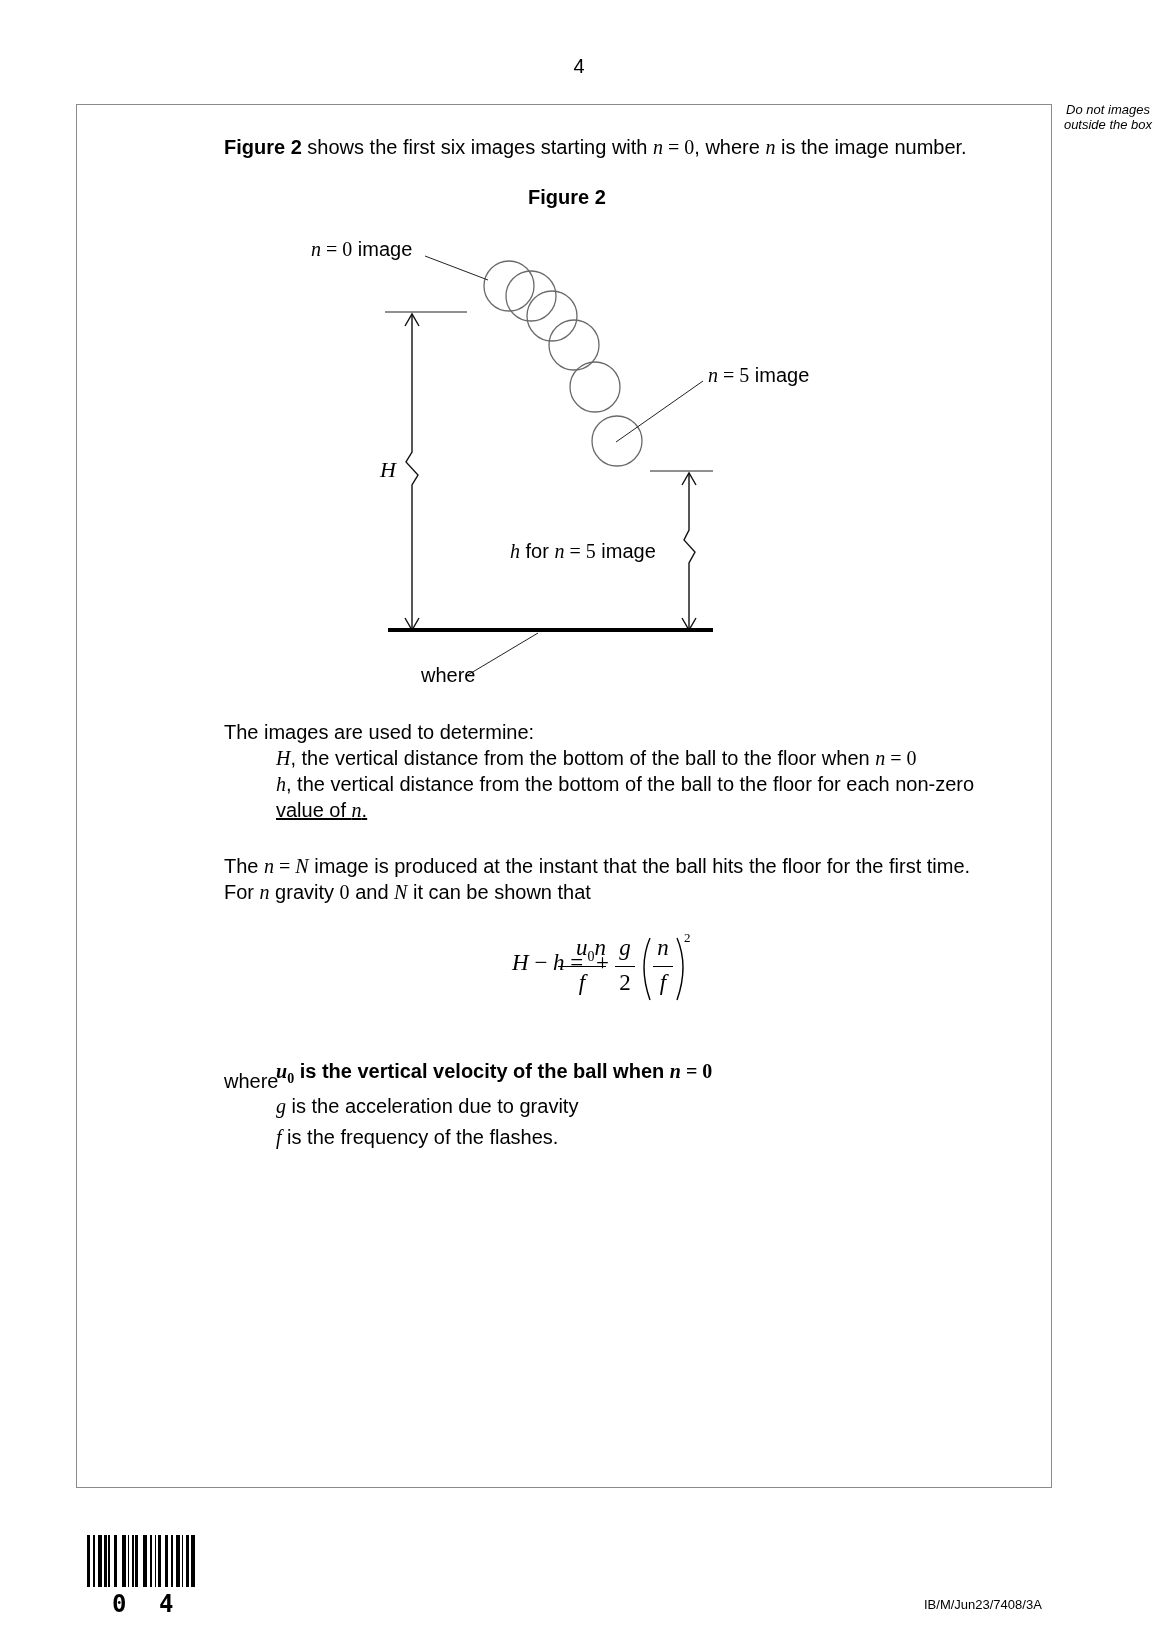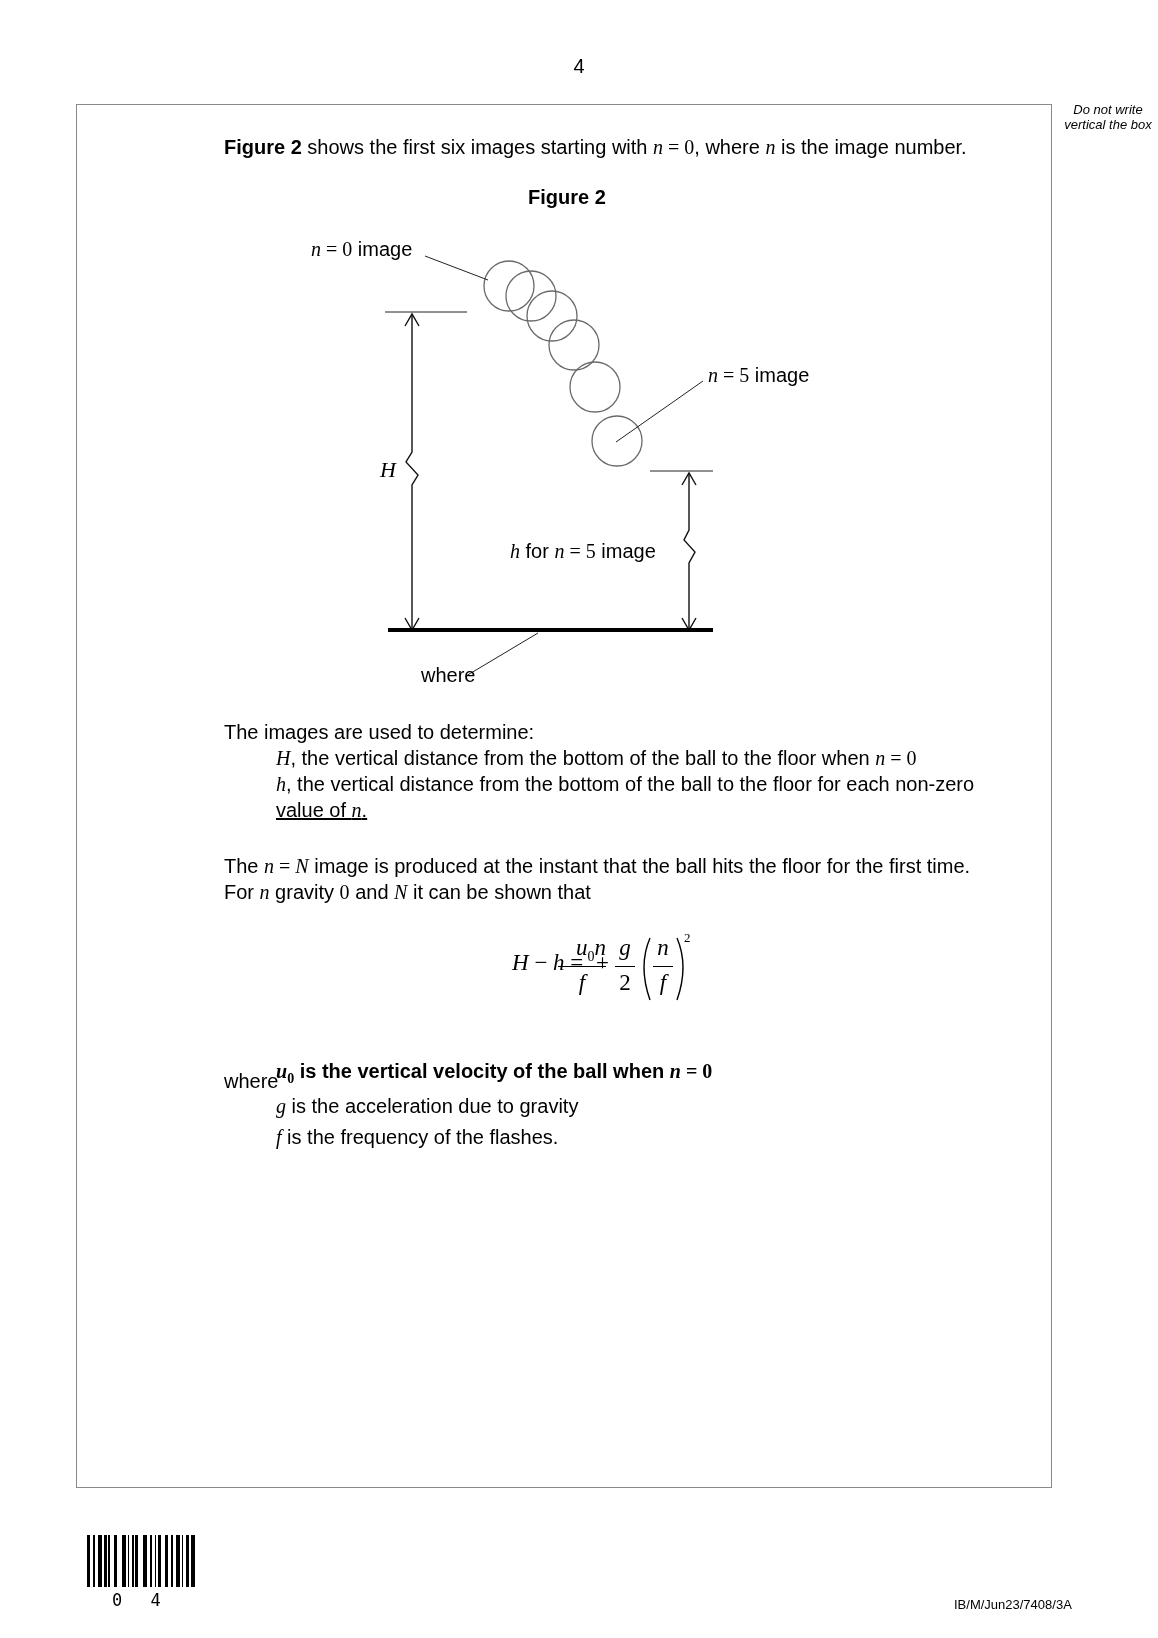--- a/index.html
+++ b/index.html
@@ -12,28 +12,28 @@
   .box { left: 76px; top: 104px; width: 976px; height: 1384px; border: 1.5px solid #8a8a8a; box-sizing: border-box; }
   .txt { font-size: 20px; line-height: 26px; white-space: nowrap; }
   .m { font-family: "Liberation Serif", serif; font-style: italic; }
   .mr { font-family: "Liberation Serif", serif; }
   .b { font-weight: bold; }
   .fig-title { left: 0; width: 1134px; text-align: center; top: 186px; font-size: 20px; font-weight: bold; }
   svg.fig { position: absolute; left: 0; top: 0; }
   .eq { font-family: "Liberation Serif", serif; font-size: 23px; }
   .barcode { left: 87px; top: 1535px; height: 52px; display: flex; align-items: stretch; }
   .bar { background: #000; height: 100%; }
-  .bc-num { left: 112px; top: 1590px; font-family: "DejaVu Sans Mono", monospace; font-size: 17px; letter-spacing: 9px; }
-  .footer-code { left: 924px; top: 1597px; font-size: 13px; margin-left: 30px; }
+  .bc-num { left: 112px; top: 1590px; font-family: "DejaVu Sans Mono", monospace; font-size: 24px; letter-spacing: 9px; font-weight: bold; }
+  .footer-code { left: 924px; top: 1597px; font-size: 13px; }
 </style>
 </head>
 <body>
 
 <div class="abs page-num">4</div>
-<div class="abs side-note">Do not write vertical the box</div>
+<div class="abs side-note">Do not images outside the box</div>
 <div class="abs box"></div>
 
 <div class="abs txt" style="left:224px; top:134px;">
   <span class="b">Figure 2</span><span> shows the first six images starting with </span><span class="m">n</span><span class="mr"> = 0</span><span>, where </span><span class="m">n</span><span> is the image number.</span>
 </div>
 
 <div class="abs fig-title">Figure 2</div>
 
 <svg class="fig" width="1158" height="720">
   <g fill="none" stroke="#6a6a6a" stroke-width="1.3">

